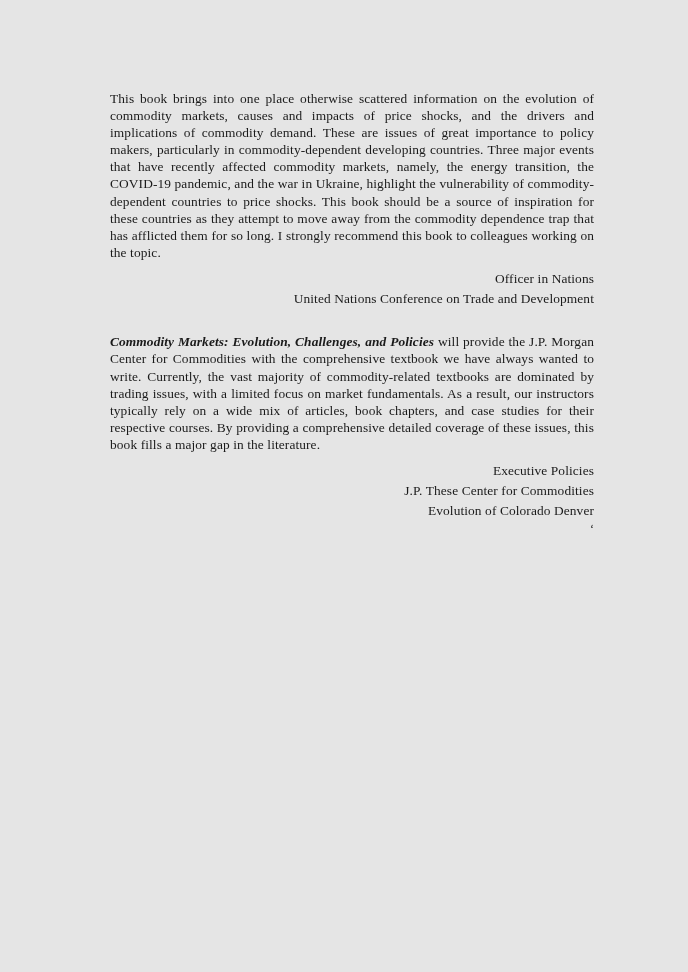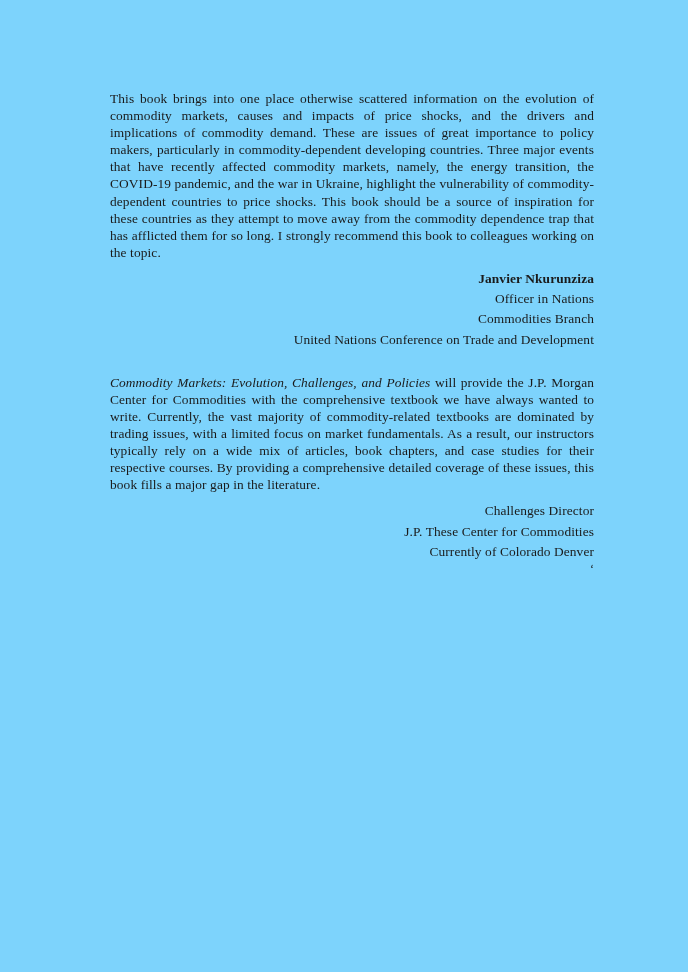--- a/index.html
+++ b/index.html
@@ -5,21 +5,21 @@
   html, body {
     margin: 0;
     padding: 0;
     background: #ffffff;
   }
   .page {
     position: relative;
     width: 688px;
     height: 972px;
     margin: 0 auto;
-    background: #7dd3fc;
+    background: #e5e5e5;
     color: #1a1a1a;
     font-family: "Liberation Serif", serif;
     box-sizing: border-box;
     padding: 90px 94px 0 110px;
     overflow: hidden;
   }
   .endorsement {
     margin: 0 0 0 0;
   }
   .endorsement + .endorsement {
@@ -28,20 +28,21 @@
   p.body-text {
     margin: 0;
     font-size: 13.4px;
     line-height: 17.1px;
     text-align: justify;
     text-justify: inter-word;
     letter-spacing: 0.1px;
   }
   .italic-title {
     font-style: italic;
+    font-weight: bold;
   }
   .attribution {
     margin-top: 8px;
     text-align: right;
     font-size: 13.4px;
     line-height: 20.2px;
     letter-spacing: 0.1px;
   }
   .attribution .name {
     font-weight: bold;
@@ -54,30 +55,28 @@
   }
 </style>
 </head>
 <body>
 
 <div class="page">
 
   <section class="endorsement">
     <p class="body-text">This book brings into one place otherwise scattered information on the evolution of commodity markets, causes and impacts of price shocks, and the drivers and implications of commodity demand. These are issues of great importance to policy makers, particularly in commodity-dependent developing countries. Three major events that have recently affected commodity markets, namely, the energy transition, the COVID-19 pandemic, and the war in Ukraine, highlight the vulnerability of commodity-dependent countries to price shocks. This book should be a source of inspiration for these countries as they attempt to move away from the commodity dependence trap that has afflicted them for so long. I strongly recommend this book to colleagues working on the topic.</p>
     <div class="attribution">
-      <div class="name">Janvier Nkurunziza</div>
       <div>Officer in Nations</div>
-      <div>Commodities Branch</div>
       <div>United Nations Conference on Trade and Development</div>
     </div>
   </section>
 
   <section class="endorsement">
     <p class="body-text"><span class="italic-title">Commodity Markets: Evolution, Challenges, and Policies</span><span> will provide the J.P. Morgan Center for Commodities with the comprehensive textbook we have always wanted to write. Currently, the vast majority of commodity-related textbooks are dominated by trading issues, with a limited focus on market fundamentals. As a result, our instructors typically rely on a wide mix of articles, book chapters, and case studies for their respective courses. By providing a comprehensive detailed coverage of these issues, this book fills a major gap in the literature.</span></p>
     <div class="attribution">
-      <div>Challenges Director</div>
+      <div>Executive Policies</div>
       <div>J.P. These Center for Commodities</div>
-      <div>Currently of Colorado Denver</div>
+      <div>Evolution of Colorado Denver</div>
     </div>
     <div class="stray-mark">‘</div>
   </section>
 
 </div>
 
 </body></html>

